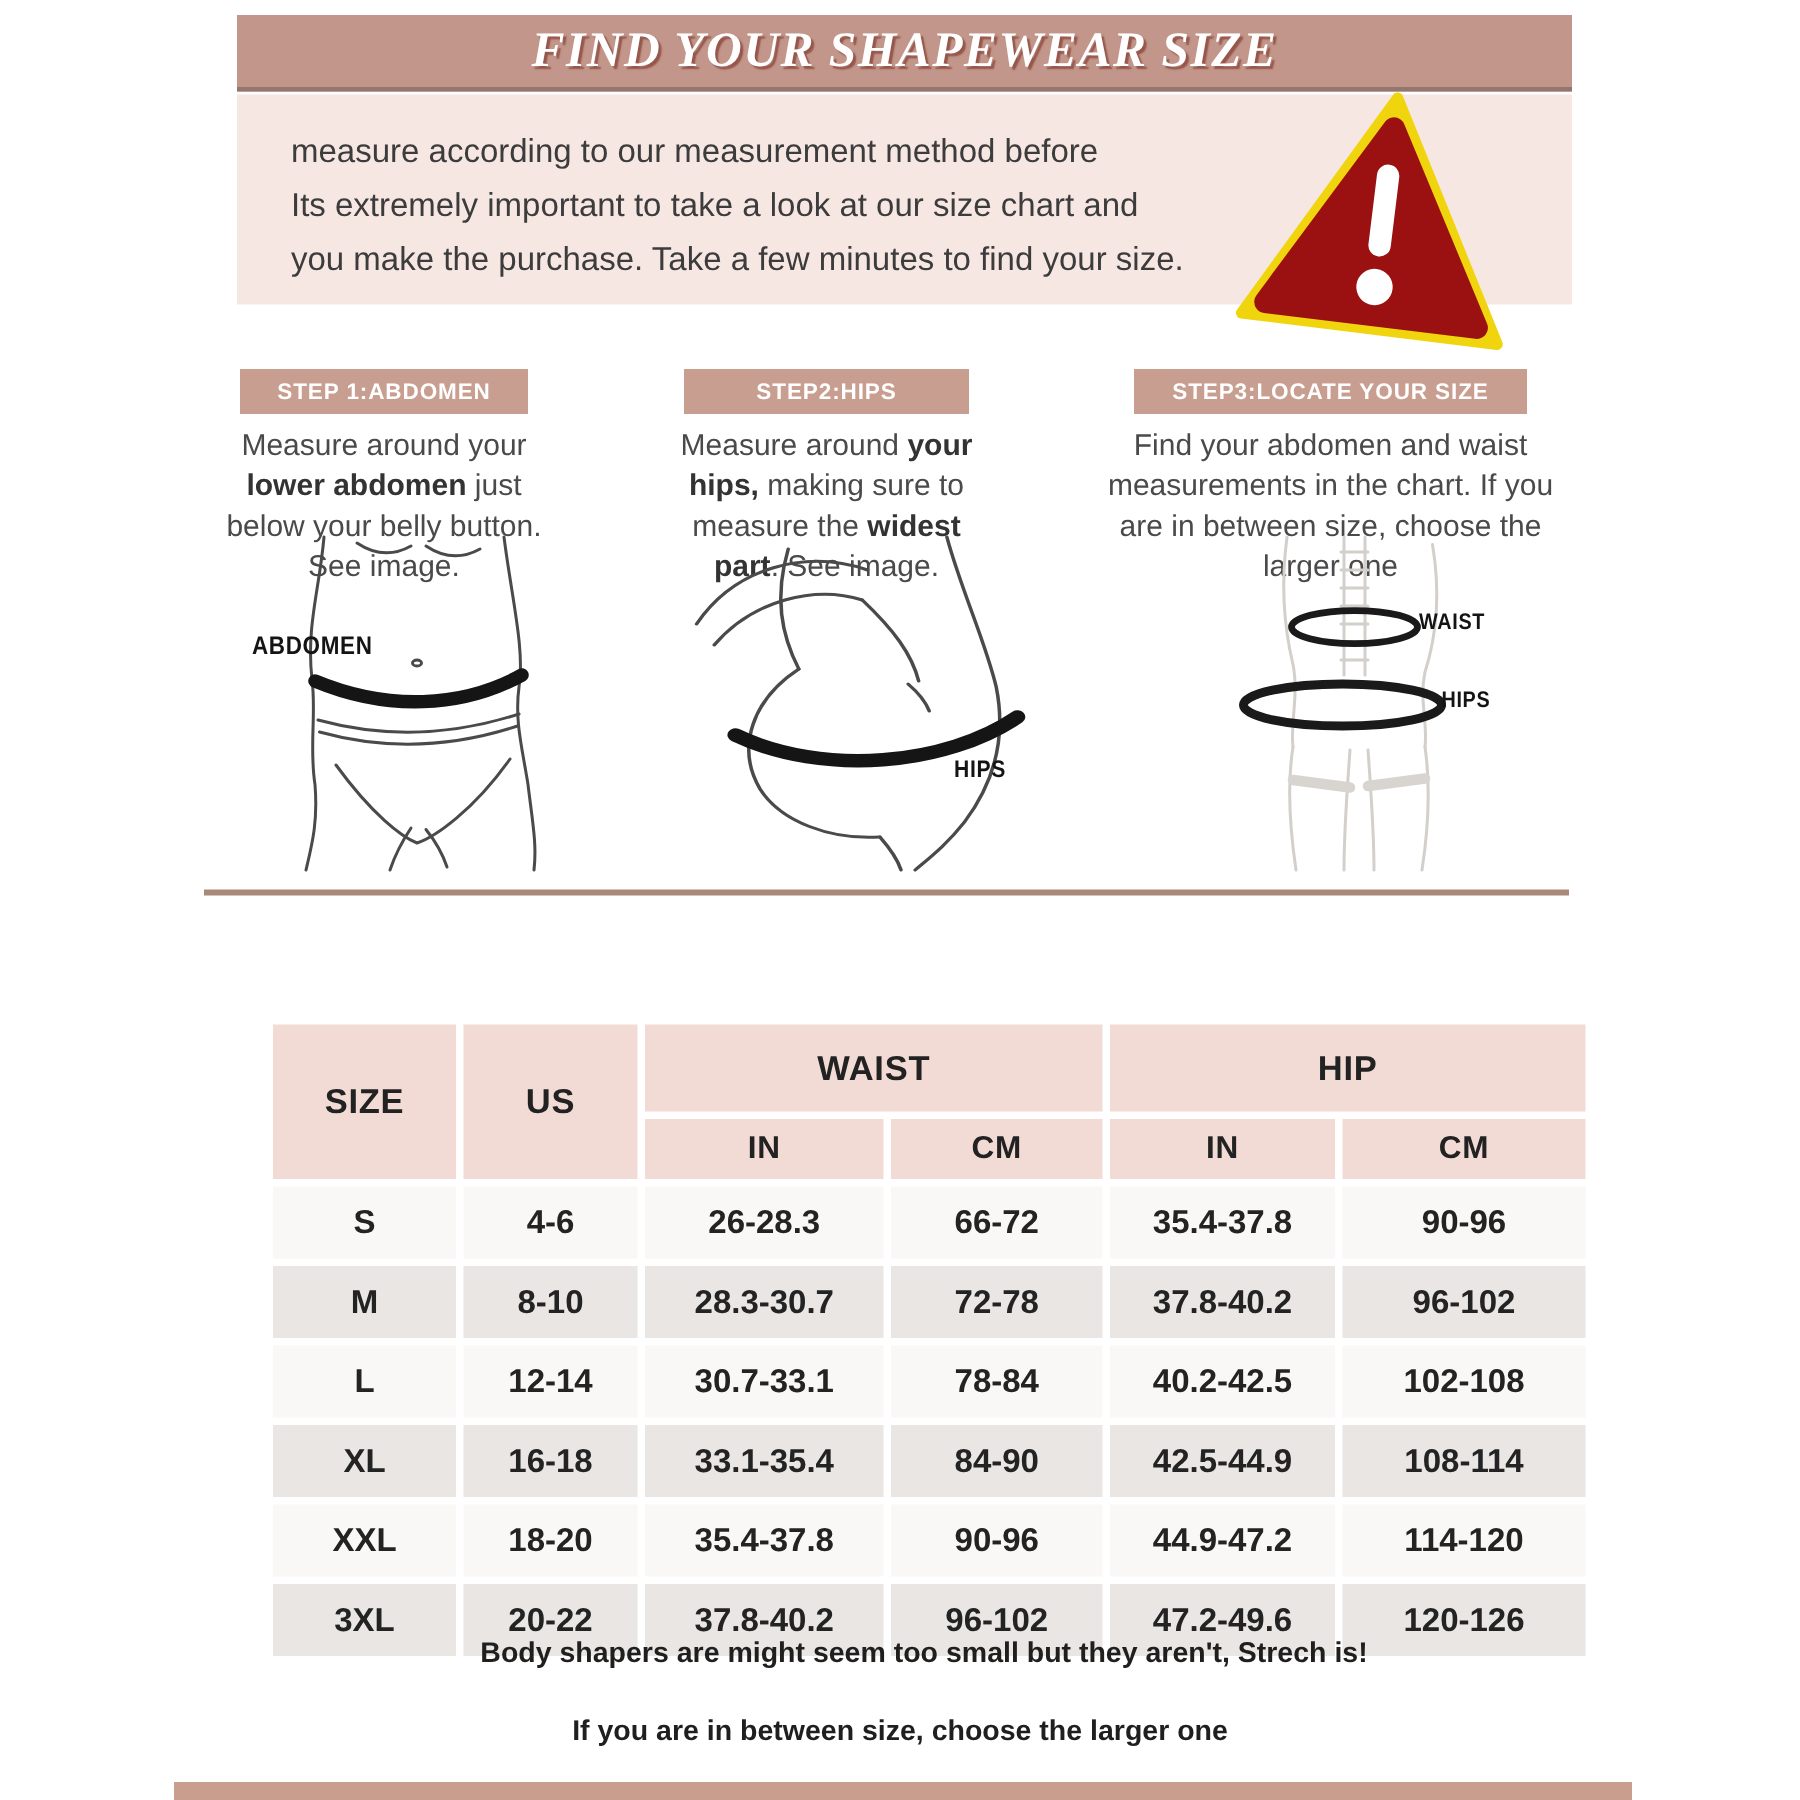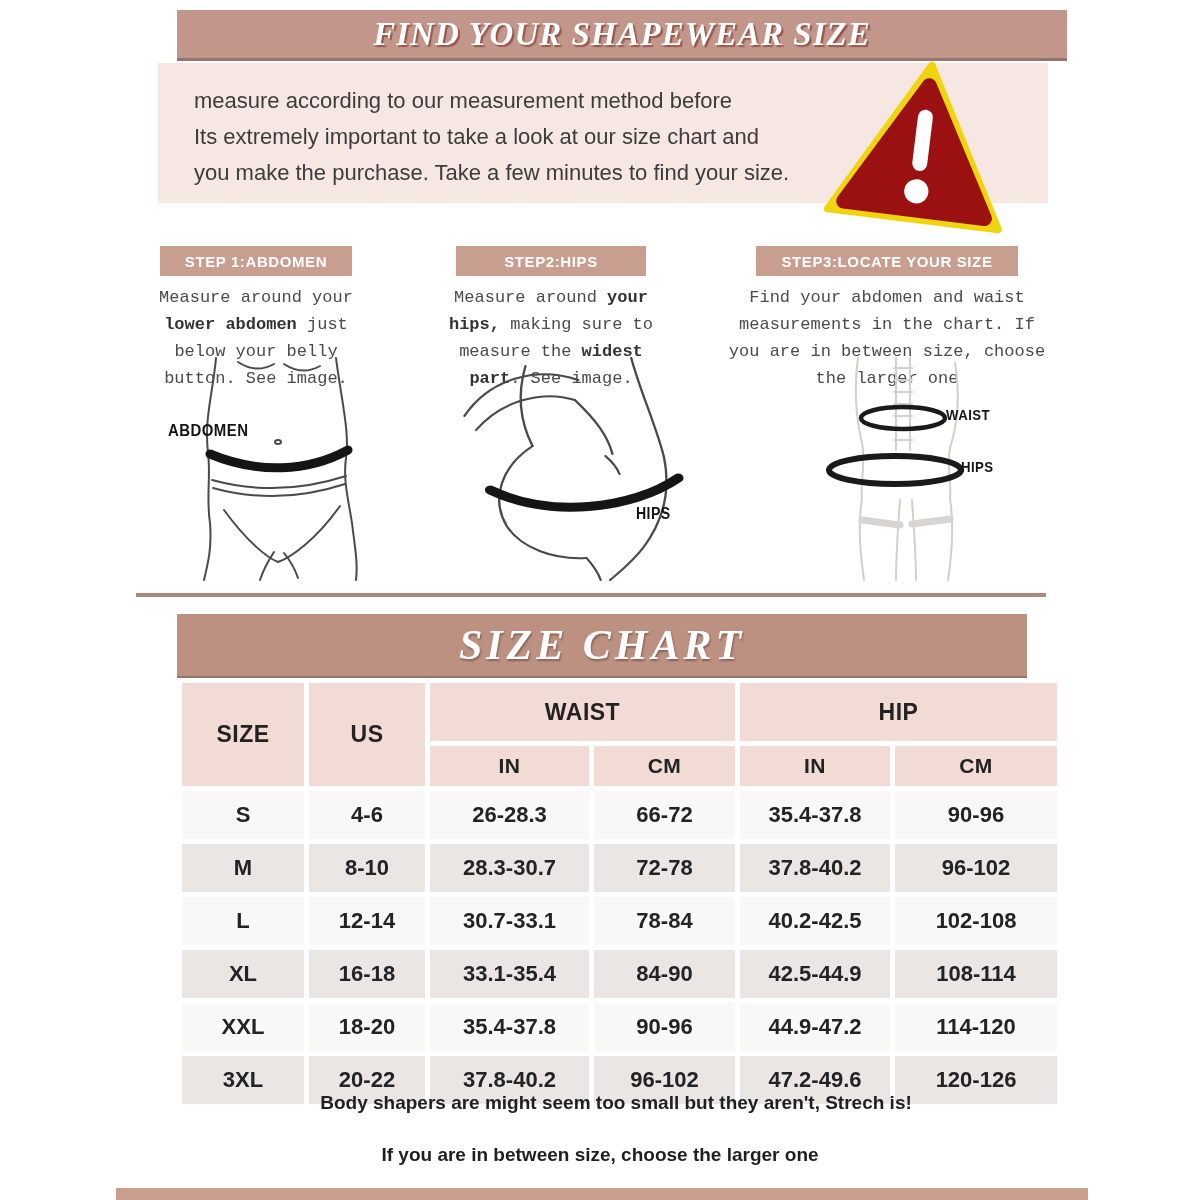--- a/index.html
+++ b/index.html
@@ -2,38 +2,38 @@
 <html><head>
 <meta charset="utf-8">
 <style>
   html,body{margin:0;padding:0;background:#fff;}
   .page{position:relative;width:1200px;height:1200px;background:#ffffff;overflow:hidden;
         font-family:"Liberation Sans",sans-serif;}
 
   
   .top-banner{position:absolute;left:158px;top:10px;width:890px;height:48px;
               background:#c2968a;border-bottom:3px solid #93766c;
-              display:flex;align-items:center;justify-content:center;margin-left:19px;}
+              display:flex;align-items:center;justify-content:center;}
   .top-banner .title{font-family:"Liberation Serif",serif;font-style:italic;font-weight:bold;
               font-size:33px;color:#fff;letter-spacing:1px;
               text-shadow:2px 2px 1px rgba(122,44,34,.6);}
 
   
   .intro{position:absolute;left:158px;top:63px;width:890px;height:140px;background:#f7e7e3;}
   .intro-text{position:absolute;left:36px;top:20px;font-size:22px;color:#3c3c3c;line-height:36px;white-space:nowrap;}
   .warn-wrap{position:absolute;left:666px;top:-2px;width:196px;height:168px;transform:rotate(7deg);}
   .warn-wrap svg{width:100%;height:100%;overflow:visible;}
 
   
   .step-bar{position:absolute;height:30px;background:#c89e90;color:#fff;font-weight:bold;
             font-size:15px;letter-spacing:.6px;display:flex;align-items:center;justify-content:center;}
   .bar1{left:160px;top:246px;width:192px;}
   .bar2{left:456px;top:246px;width:190px;}
   .bar3{left:756px;top:246px;width:262px;text-align:center;}
-  .step-text{position:absolute;top:284px;font-size:17px;line-height:27px;color:#4a4a4a;text-align:center;font-family:Liberation Mono, monospace;}
+  .step-text{position:absolute;top:284px;font-size:20px;line-height:27px;color:#4a4a4a;text-align:center;}
   .stext1{left:144px;width:224px;}
   .stext2{left:440px;width:222px;}
   .stext3{left:728px;width:318px;}
   .b{font-weight:bold;color:#333;}
 
   
   .fig{position:absolute;}
   .fig svg{overflow:visible;}
   .fig-label{position:absolute;font-weight:bold;color:#141414;font-size:17px;letter-spacing:.5px;
              transform:scaleX(.88);transform-origin:left;}
@@ -152,23 +152,20 @@
       <path d="M142,166 L180,161" stroke="#d8d4d0" stroke-width="7"></path>
       <ellipse cx="133" cy="60" rx="42" ry="11" stroke="#1a1a1a" stroke-width="4.5"></ellipse>
       <ellipse cx="125" cy="112" rx="66" ry="14" stroke="#1a1a1a" stroke-width="6"></ellipse>
     </svg>
   </div>
   <div class="fig-label lbl-waist3">WAIST</div>
   <div class="fig-label lbl-hips3">HIPS</div>
 
   <div class="divider"></div>
 
-  <div class="sc-banner">
-    <div class="sc-title">SIZE CHART</div>
-  </div>
 
   <table class="sc">
     <colgroup>
       <col style="width:122px">
         <col style="width:116px">
         <col style="width:159px">
       <col style="width:141px">
         <col style="width:150px">
         <col style="width:162px">
     </colgroup>

